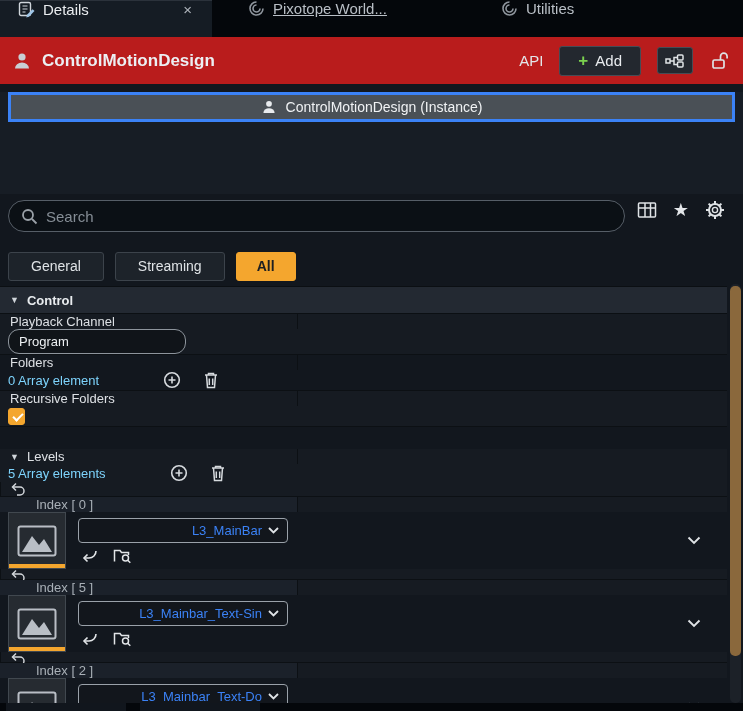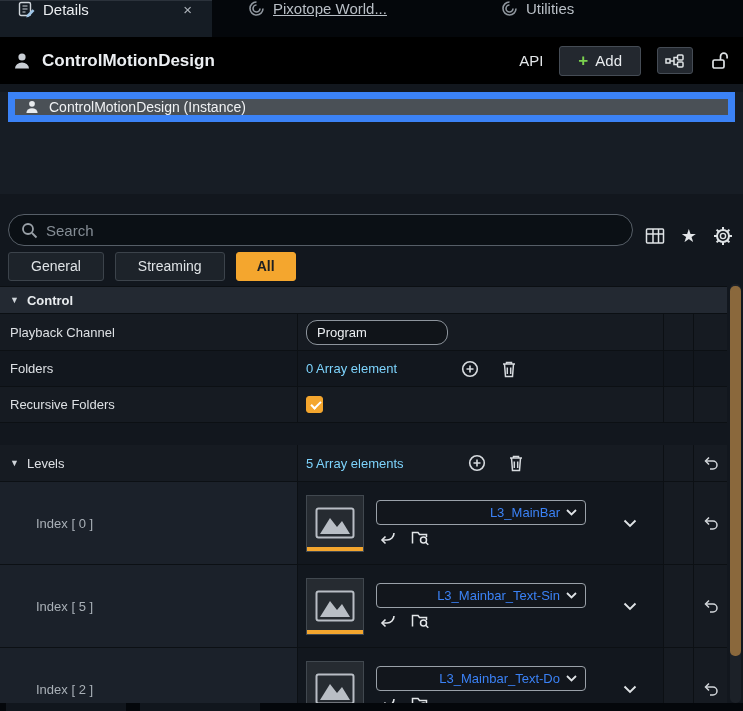--- a/index.html
+++ b/index.html
@@ -13,71 +13,71 @@
   
   .tabbar { display:flex; height:37px; background:#04070b; align-items:stretch; }
   .tab { display:flex; align-items:flex-start; gap:8px; padding:0 18px; font-size:15px; color:#b9bfc6; cursor:default; }
   .tab.active { background:#151c24; color:#e9ecef; width:212px; border-top:1px solid #2b323b; }
   .tab .tclose { margin-left:auto; color:#aeb4bb; font-size:15px; padding:0 2px; }
   .tab2 { margin-left:18px;text-decoration:underline; }
   .tab3 { margin-left:78px; }
   .ticon { display:flex; align-items:center; }
 
   
-  .header { height:47px; background:#000000; display:flex; align-items:center; padding:0 12px; gap:10px; }
+  .header { height:47px; background:#b91c1c; display:flex; align-items:center; padding:0 12px; gap:10px; }
   .header .title { font-size:17px; font-weight:600; color:#eceff2; }
   .header .right { margin-left:auto; display:flex; align-items:center; gap:16px; }
   .api-label { font-size:15px; color:#e3e6e9; }
   .add-btn { display:flex; align-items:center; gap:7px; height:30px; padding:0 18px;
     background:#23282f; border:1px solid #454c55; border-radius:3px; font-size:15px; color:#e9ecef; }
   .add-plus { color:#7bd24f; font-weight:700; font-size:17px; line-height:1; }
   .sq-btn { width:36px; height:27px; background:#23282f; border:1px solid #454c55; border-radius:3px;
     display:flex; align-items:center; justify-content:center; }
   .lock-btn { display:flex; align-items:center; padding:0 2px; }
 
   
   .components { height:102px; background:#171d25; }
-  .instance-row { margin:8px; height:30px; background:#4a5056; border:7px solid #3b82f6;
-    display:flex; align-items:center; gap:9px; padding:0 9px; font-size:14px; color:#f0f2f4; }
-
-  
-  .search-row { height:52px; display:flex; align-items:flex-end; padding:6px 8px 0 8px; background:#12171e; }
+  .instance-row { margin:8px; height:30px; background:#4a5056; border:3px solid #3b82f6;
+    display:flex; align-items:center; gap:9px; padding:0 9px; font-size:14px; color:#f0f2f4;justify-content:center; }
+
+  
+  .search-row { height:52px; display:flex; align-items:flex-start; padding:6px 16px 0 8px; background:#12171e; }
   .search-pill { flex:1; height:32px; border:1px solid #565e67; border-radius:16px; background:#0b1015;
     display:flex; align-items:center; gap:8px; padding:0 12px; margin-right:12px; }
   .search-pill input { flex:1; background:transparent; border:none; outline:none; color:#dfe3e6; font-size:15px;
     font-family:"Liberation Sans",sans-serif; }
   .search-pill input::placeholder { color:#858d95; }
   .sicons { display:flex; align-items:center; gap:16px; padding-right:2px; }
   .star-icon { font-size:18px; color:#e3e6e9; line-height:1; }
 
   
   .filter-row { height:40px; display:flex; align-items:center; gap:11px; padding:0 8px; background:#12171e; }
   .fbtn { height:29px; padding:0 22px; background:#1d232a; border:1px solid #3c434b; border-radius:3px;
     color:#dfe3e6; font-size:14px; display:flex; align-items:center; }
   .fbtn.active { background:#f4a62e; border-color:#f4a62e; color:#1d1f22; font-weight:700; padding:0 20px; }
 
   
   .gridwrap { margin-right:16px; border-top:1px solid #0b0f13; }
   .cat-row { height:27px; background:#232932; display:flex; align-items:center; gap:8px; padding:0 10px;
     font-weight:700; font-size:13px; color:#e9ecef; border-bottom:1px solid #0b0f13; }
   .tri { font-size:9px; color:#cfd4d9; }
 
-  .prow { display:flex; align-items:stretch; border-bottom:1px solid #0c1014; background:#161b22; }
+  .prow { display:flex; align-items:stretch; border-bottom:1px solid #0c1014; background:#161b22;flex-direction:column; }
   .prow.alt { background:#12171e; }
   .plabel { width:298px; display:flex; align-items:center; gap:8px; padding-left:10px;
     border-right:1px solid #0c1014; color:#dde0e4; }
   .pvalue { flex:1; display:flex; align-items:center; padding-left:8px; }
   .col-a { width:30px; border-left:1px solid #0c1014; }
   .col-reset { width:34px; border-left:1px solid #0c1014; display:flex; align-items:center; justify-content:center; }
 
   .row-h { min-height:37px; }
   .row-m { min-height:36px; }
   .spacer-row { height:22px; background:#12171e; }
 
-  .text-input { width:142px; height:25px; background:#101419; border:1px solid #8d949c; border-radius:11px;
+  .text-input { width:178px; height:25px; background:#101419; border:1px solid #8d949c; border-radius:11px;
     color:#eceff2; font-size:13px; padding:0 10px; outline:none; font-family:"Liberation Sans",sans-serif; }
   .valtext { color:#7dd3fc; }
   .picon-group { margin-left:64px; display:flex; align-items:center; gap:22px; }
   .picon { display:flex; align-items:center; }
 
   .checkbox { width:17px; height:17px; border-radius:3px; background:#2a2f36; border:1px solid #4a5058; }
   .checkbox.checked { background:#f4a62e; border-color:#f4a62e; }
   .checkbox.checked::after { content:""; display:block; width:8px; height:4px;
     border-left:2px solid #fff; border-bottom:2px solid #fff; transform:rotate(-45deg); margin:4px 0 0 3.5px; }
 

